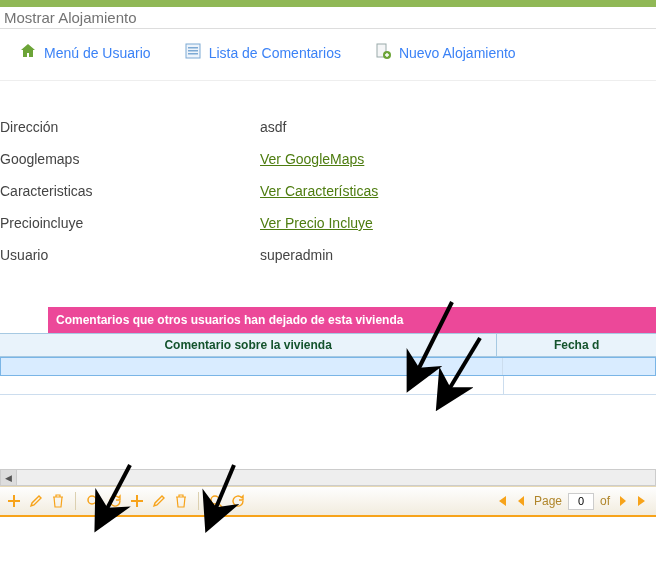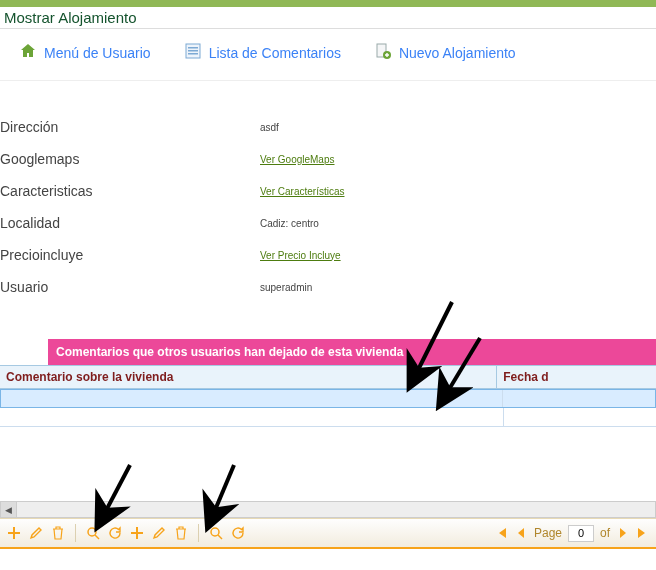--- a/index.html
+++ b/index.html
@@ -1,30 +1,30 @@
 <!DOCTYPE html>
 <html><head>
 <meta charset="utf-8">
 <style>
   * { box-sizing: border-box; margin: 0; padding: 0; }
   body { font-family: Arial, Helvetica, sans-serif; font-size: 13px; color: #333; background: #fff; width: 656px; height: 570px; overflow: hidden; position: relative; }
   .top-bar { height: 7px; background: #90b856; }
-  .page-title { font-size: 15px; color: #14532d; padding: 2px 4px; border-bottom: 1px solid #ddd; }
+  .page-title { font-size: 15px; color: #737373; padding: 2px 4px; border-bottom: 1px solid #ddd; }
   .menu-bar { display: flex; gap: 34px; padding: 14px 20px 18px; border-bottom: 1px solid #eee; }
   .menu-item { display: flex; align-items: center; gap: 8px; color: #3b82f6; cursor: pointer; font-size: 14px; }
   .menu-item svg { width: 16px; height: 16px; }
   .details { padding: 30px 0 30px 0; }
   .detail-row { display: flex; align-items: center; padding: 8px 0; }
   .detail-label { width: 260px; text-align: left; padding-right: 14px; color: #444; font-size: 14px; }
-  .detail-value { color: #444; font-size: 10px; }
+  .detail-value { color: #444; font-size: 14px; }
   .detail-value a { color: #4d7c0f; text-decoration: underline; }
   .grid-wrap { margin-top: 6px; }
   .grid-title { background: #ec4899; color: #fff; font-weight: bold; font-size: 12px; padding: 6px 8px; margin-left: 48px; }
   .grid-header { display: flex; background: #e9f3fb; border-top: 1px solid #a6c9e2; border-bottom: 1px solid #a6c9e2; }
-  .gh-cell { padding: 4px 6px; color: #7f1d1d; font-weight: bold; font-size: 12px; border-right: 1px solid #a6c9e2; }
+  .gh-cell { padding: 4px 6px; color: #14532d; font-weight: bold; font-size: 12px; text-align: center; border-right: 1px solid #a6c9e2; }
   .gh-cell:first-child { flex: 3.3; }
   .gh-cell:last-child { flex: 1; border-right: none; }
   .grid-body { background: #fff; }
   .grid-row { display: flex; border-bottom: 1px solid #cde; height: 19px; }
   .grid-row.sel { background: #d9ecff; border: 1px solid #7ab5e6; }
   .gr-cell { border-right: 1px solid #cde; }
   .gr-cell:first-child { flex: 3.3; }
   .gr-cell:last-child { flex: 1; border-right: none; }
   .hscroll { margin-top: 74px; display: flex; align-items: center; border: 1px solid #ccc; height: 17px; background: #eee; }
   .hscroll .arrow { width: 16px; height: 15px; display: flex; align-items: center; justify-content: center; background: #ddd; color: #555; font-size: 9px; border-right: 1px solid #ccc; }
@@ -84,24 +84,20 @@
   </div>
   <div class="detail-row">
     <div class="detail-label">Googlemaps</div>
     <div class="detail-value"><a href="#">Ver GoogleMaps</a></div>
   </div>
   <div class="detail-row">
     <div class="detail-label">Caracteristicas</div>
     <div class="detail-value"><a href="#">Ver Características</a></div>
   </div>
   <div class="detail-row">
-    <div class="detail-label">Localidad</div>
-    <div class="detail-value">Cadiz: centro</div>
-  </div>
-  <div class="detail-row">
     <div class="detail-label">Precioincluye</div>
     <div class="detail-value"><a href="#">Ver Precio Incluye</a></div>
   </div>
   <div class="detail-row">
     <div class="detail-label">Usuario</div>
     <div class="detail-value">superadmin</div>
   </div>
 </div>
 
 <div class="grid-wrap">

